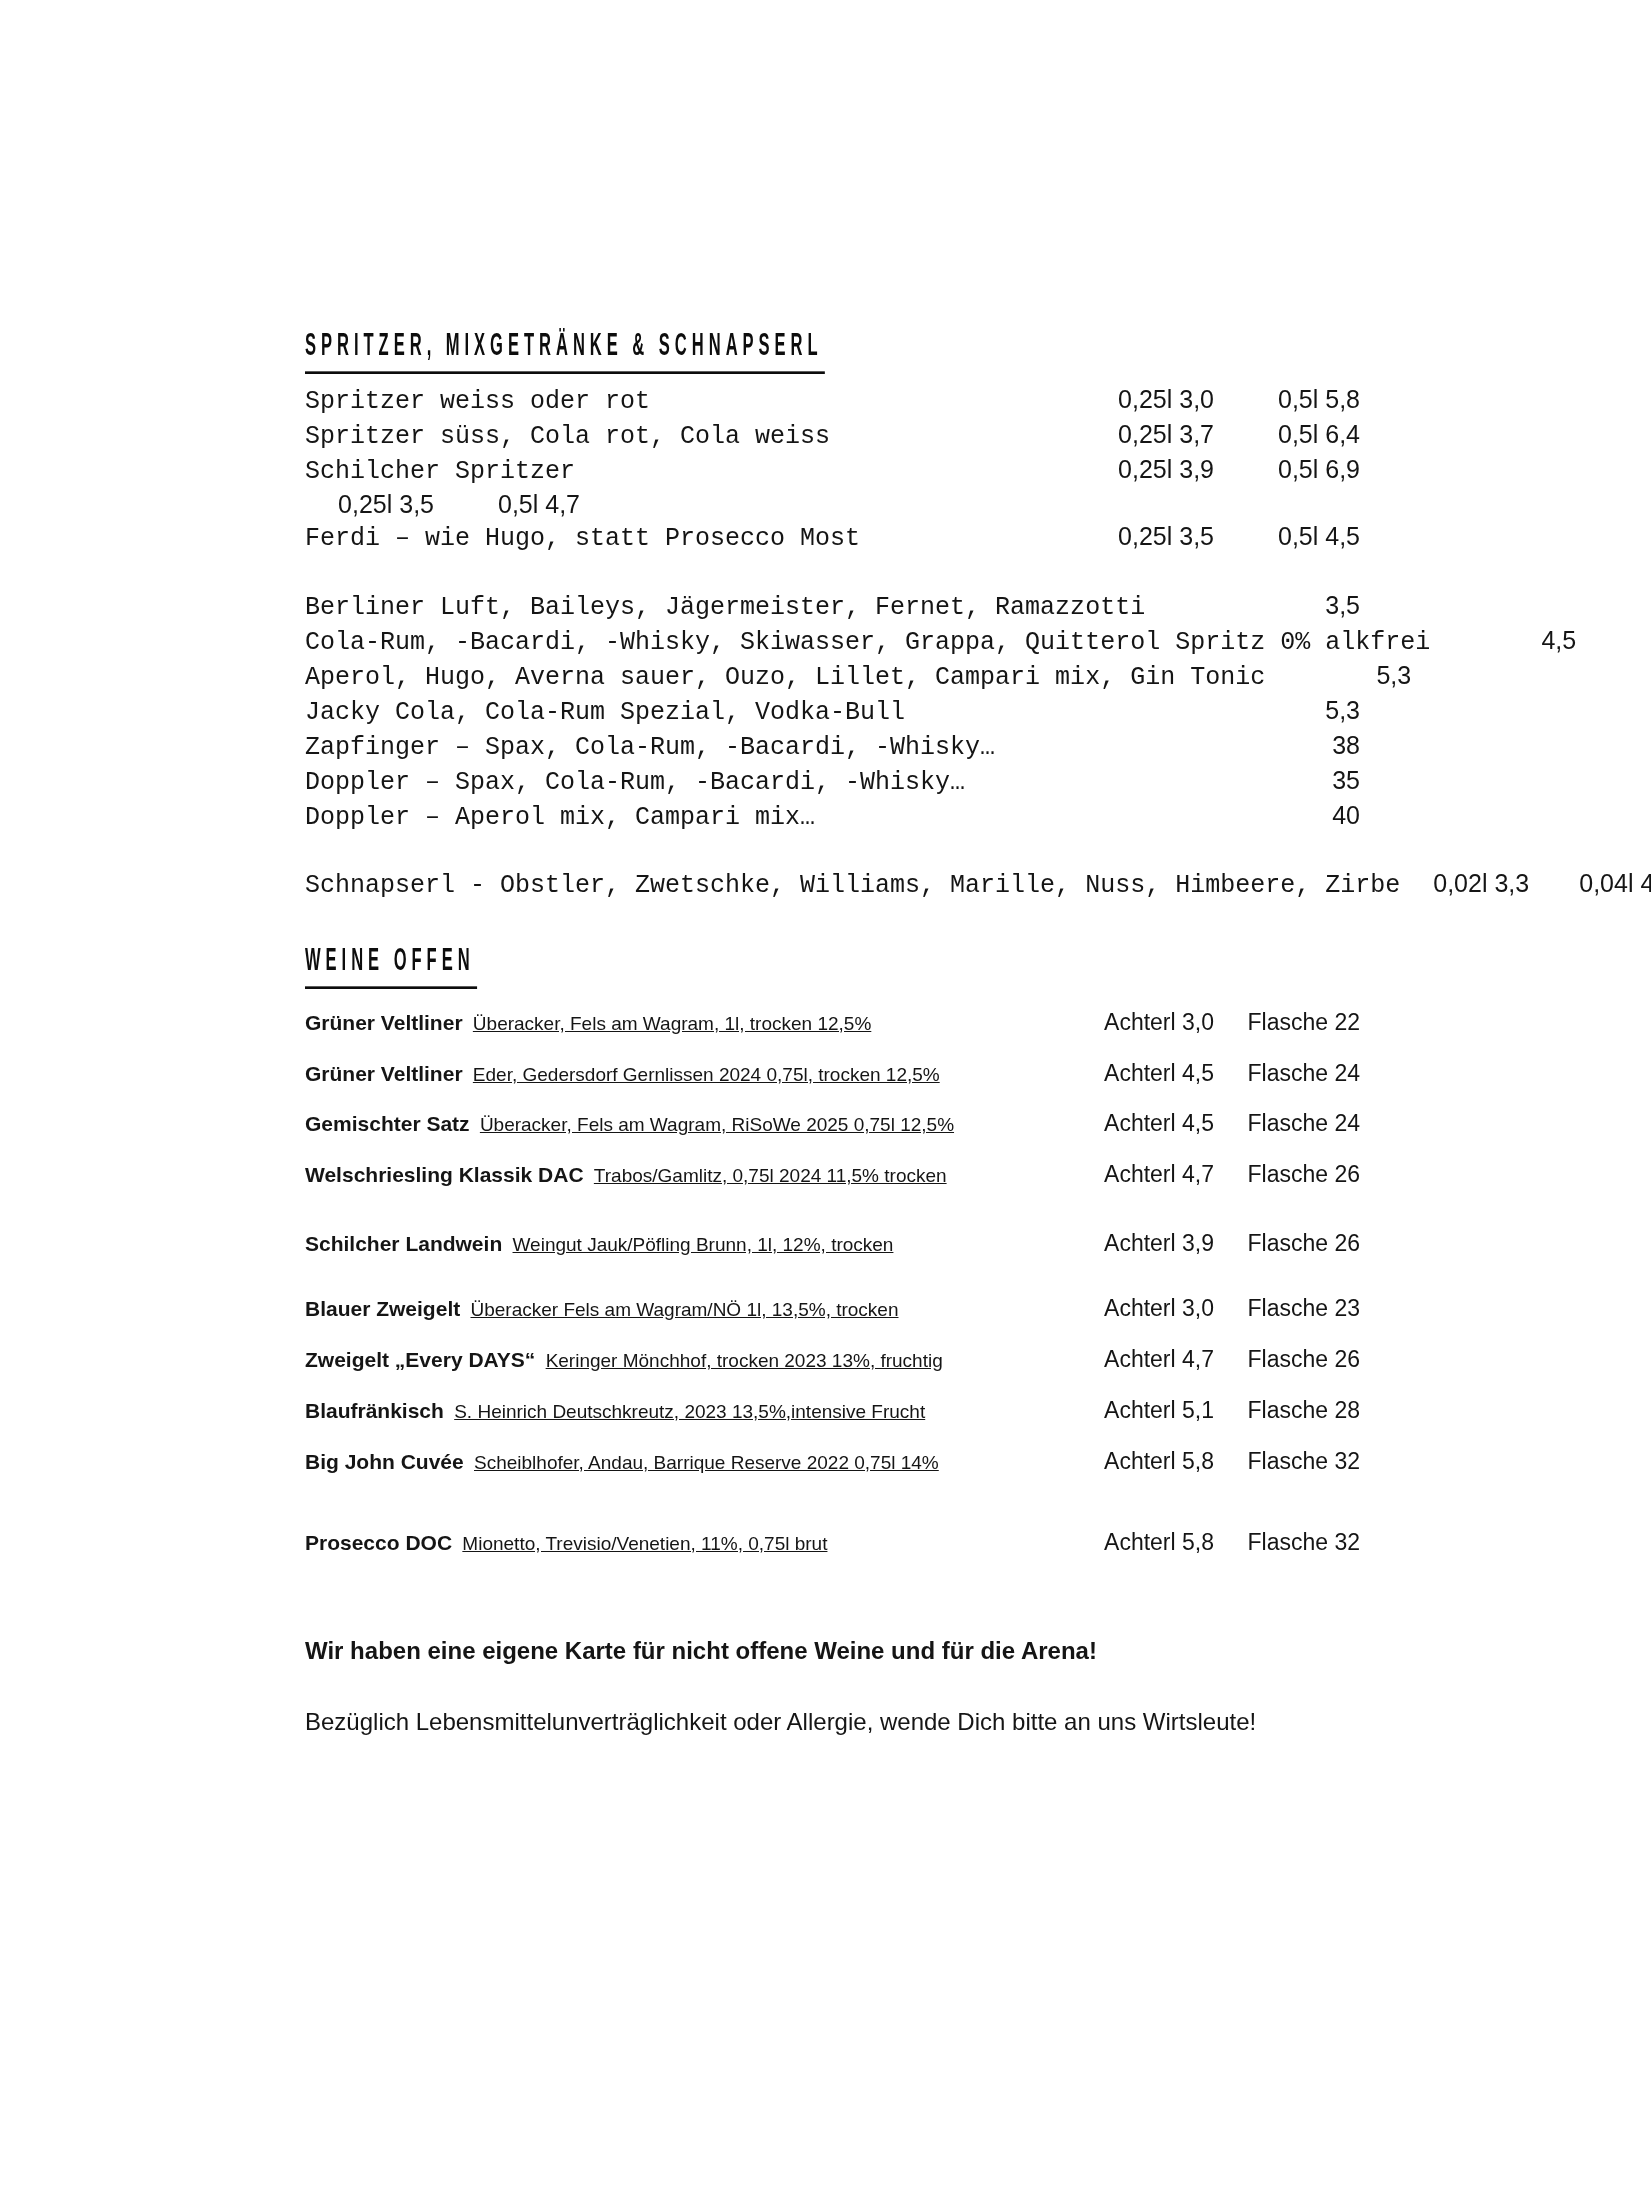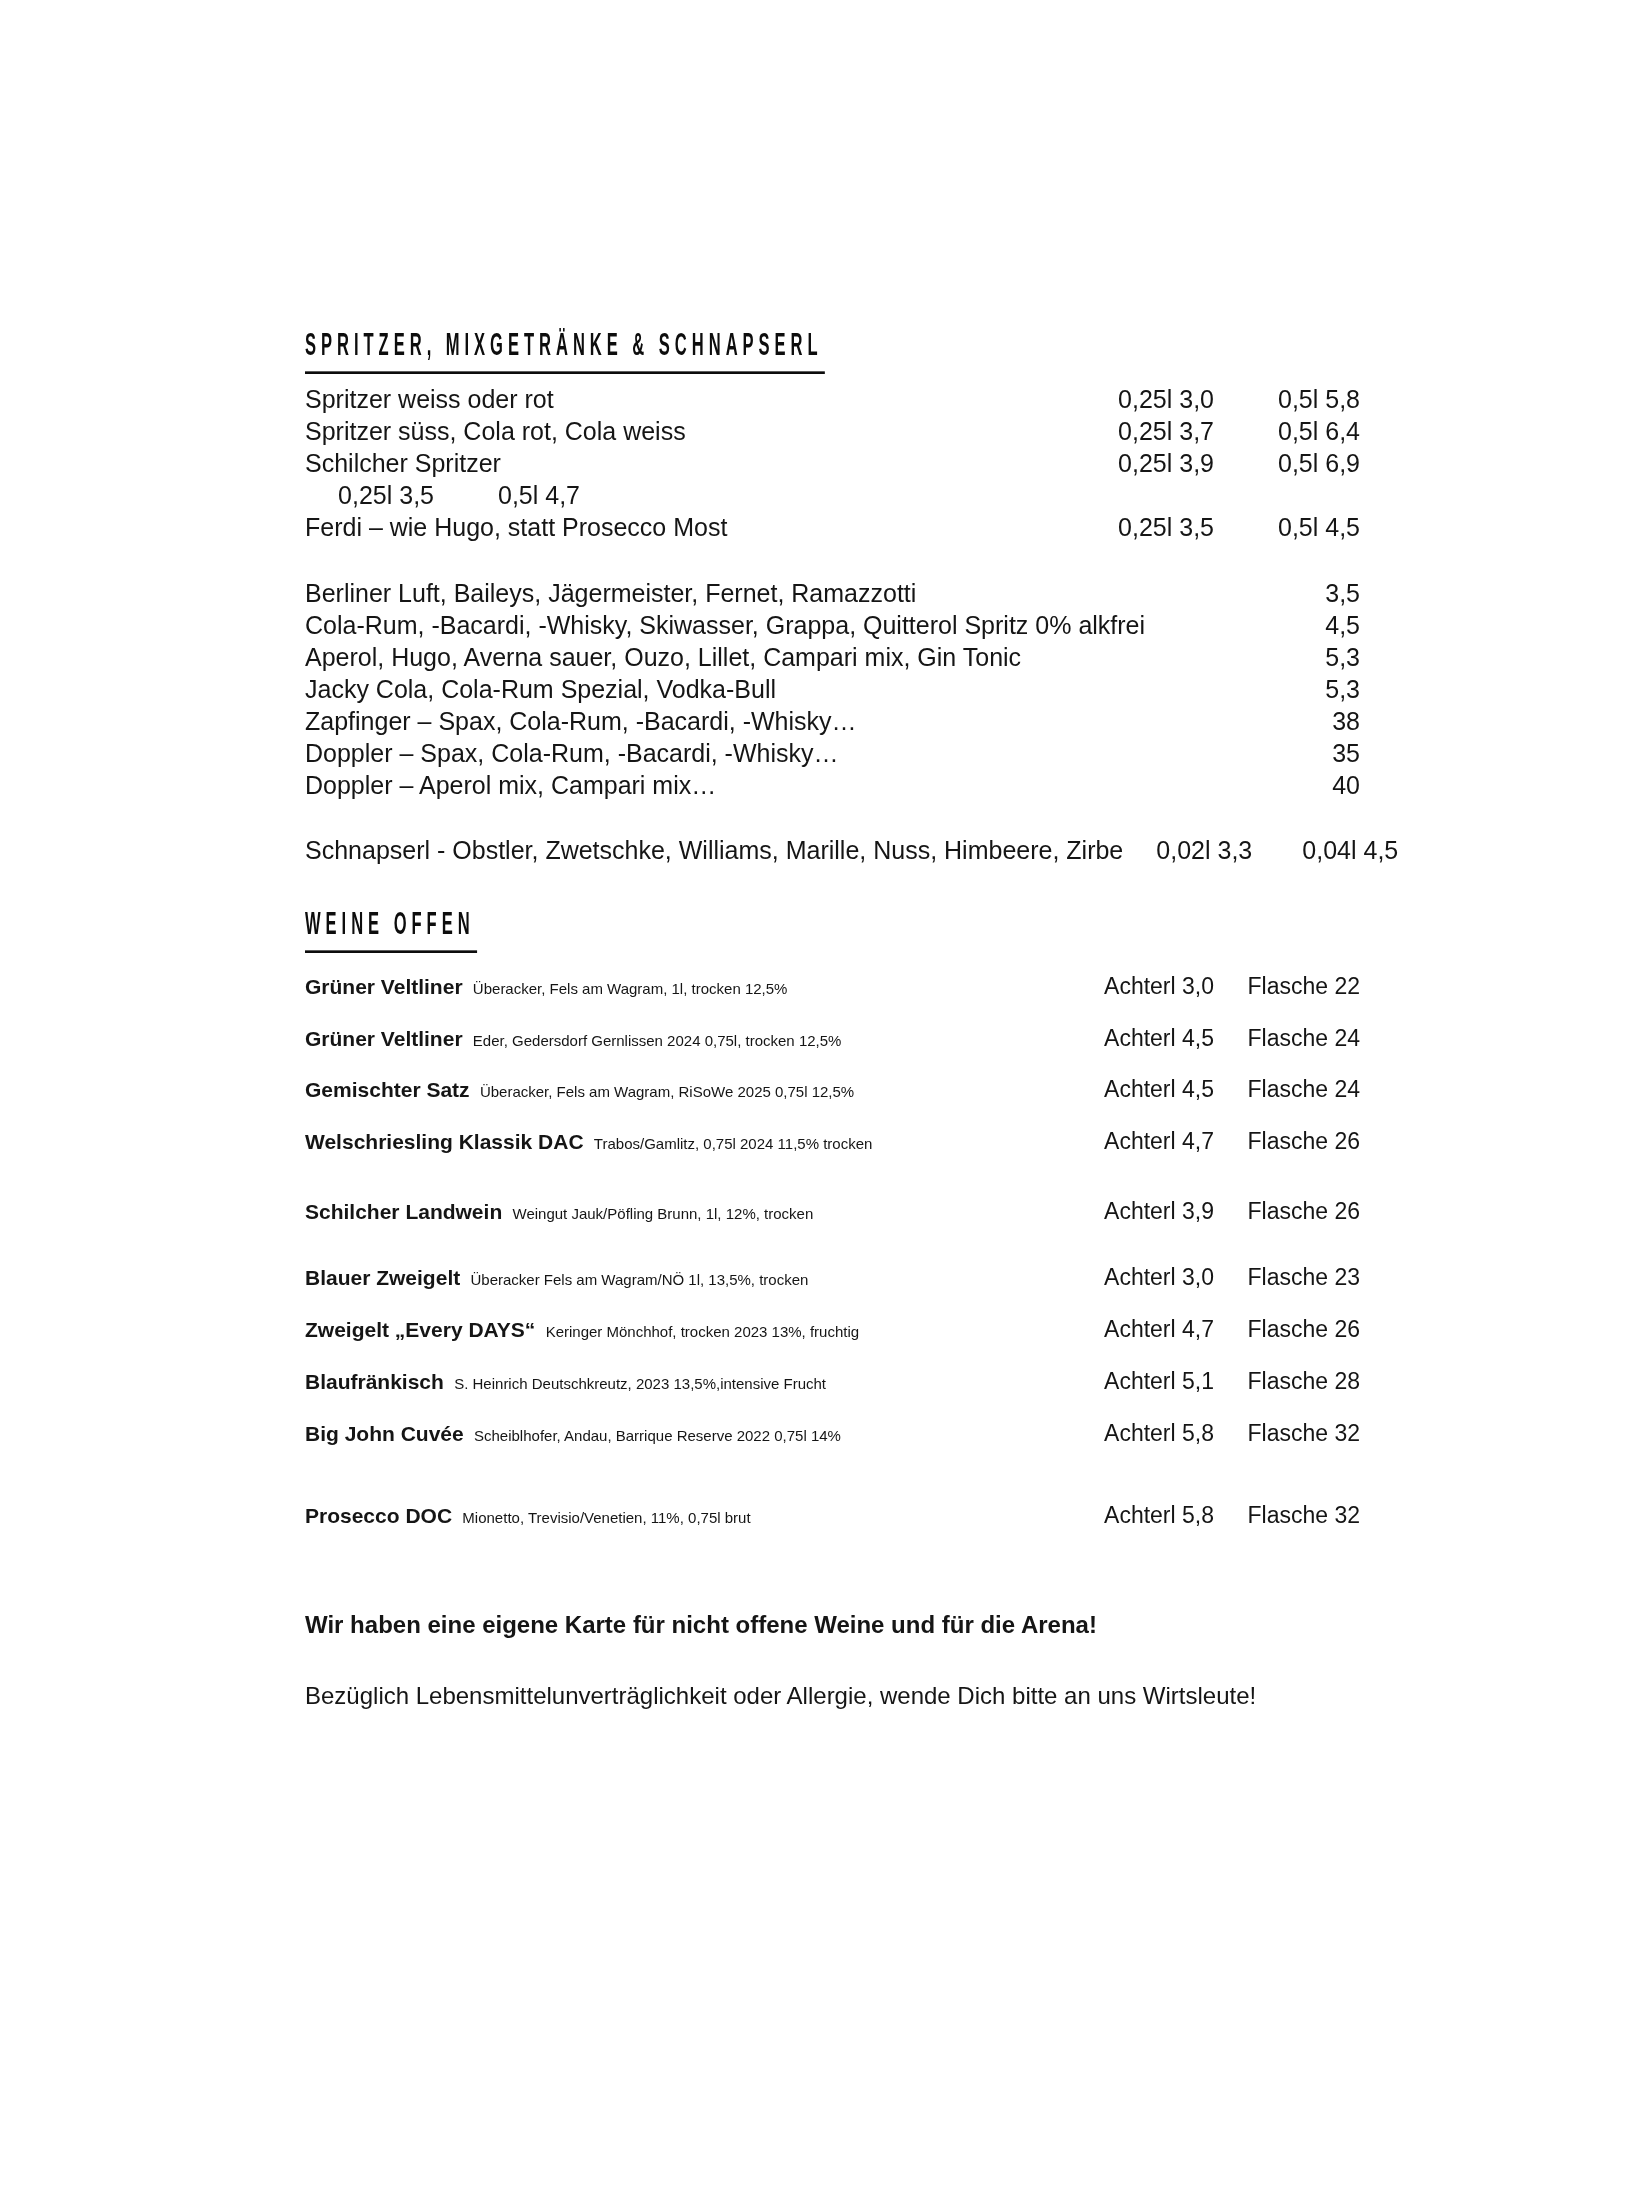--- a/index.html
+++ b/index.html
@@ -28,40 +28,40 @@
     padding:0 3.4px 6px 0;
     transform:scale(0.72,1.33);
     transform-origin:left bottom;
   }
   .rows{margin:0;}
   .row{
     display:flex;align-items:baseline;
     font-size:25px;line-height:32px;
     white-space:nowrap;
   }
-  .row .name{flex:1 1 auto;overflow:visible;}
+  .row .name{flex:1 1 auto;overflow:visible;font-family:Liberation Mono, monospace;}
   .row .p1{flex:0 0 129px;text-align:right;}
   .row .p2{flex:0 0 146px;text-align:right;}
   .shots-block{margin-top:34px;}
   .schnapserl-block{margin-top:33px;}
   .wine-header{margin-top:52px;margin-bottom:15.5px;}
   .wine-rows{margin:0;}
   .wine-row{
     display:flex;align-items:baseline;
     font-size:25px;line-height:34px;
     white-space:nowrap;
     margin-top:13.8px;
   }
   .wine-row:first-child{margin-top:0;}
   .wine-row.gap-md{margin-top:32px;}
   .wine-row.gap-md2{margin-top:28px;justify-content:space-between;}
   .wine-row.gap-lg{margin-top:44px;}
   .wine-row .wtext{flex:1 1 auto;overflow:visible;}
   .wine-row .wname{font-weight:bold;font-size:21px;}
-  .wine-row .wdesc{font-size:15px;margin-left:10.3px;}
+  .wine-row .wdesc{font-size:19px;margin-left:10.3px;text-decoration:underline;}
   .wine-row .achterl{flex:0 0 129px;text-align:right;font-size:23px;}
   .wine-row .flasche{flex:0 0 146px;text-align:right;font-size:23px;}
   .footer-note{
     font-size:24px;line-height:33px;
     white-space:nowrap;
   }
   .footer-note.bold{font-weight:bold;margin-top:73px;}
   .footer-note.regular{margin-top:38px;}
 </style>
 </head>

